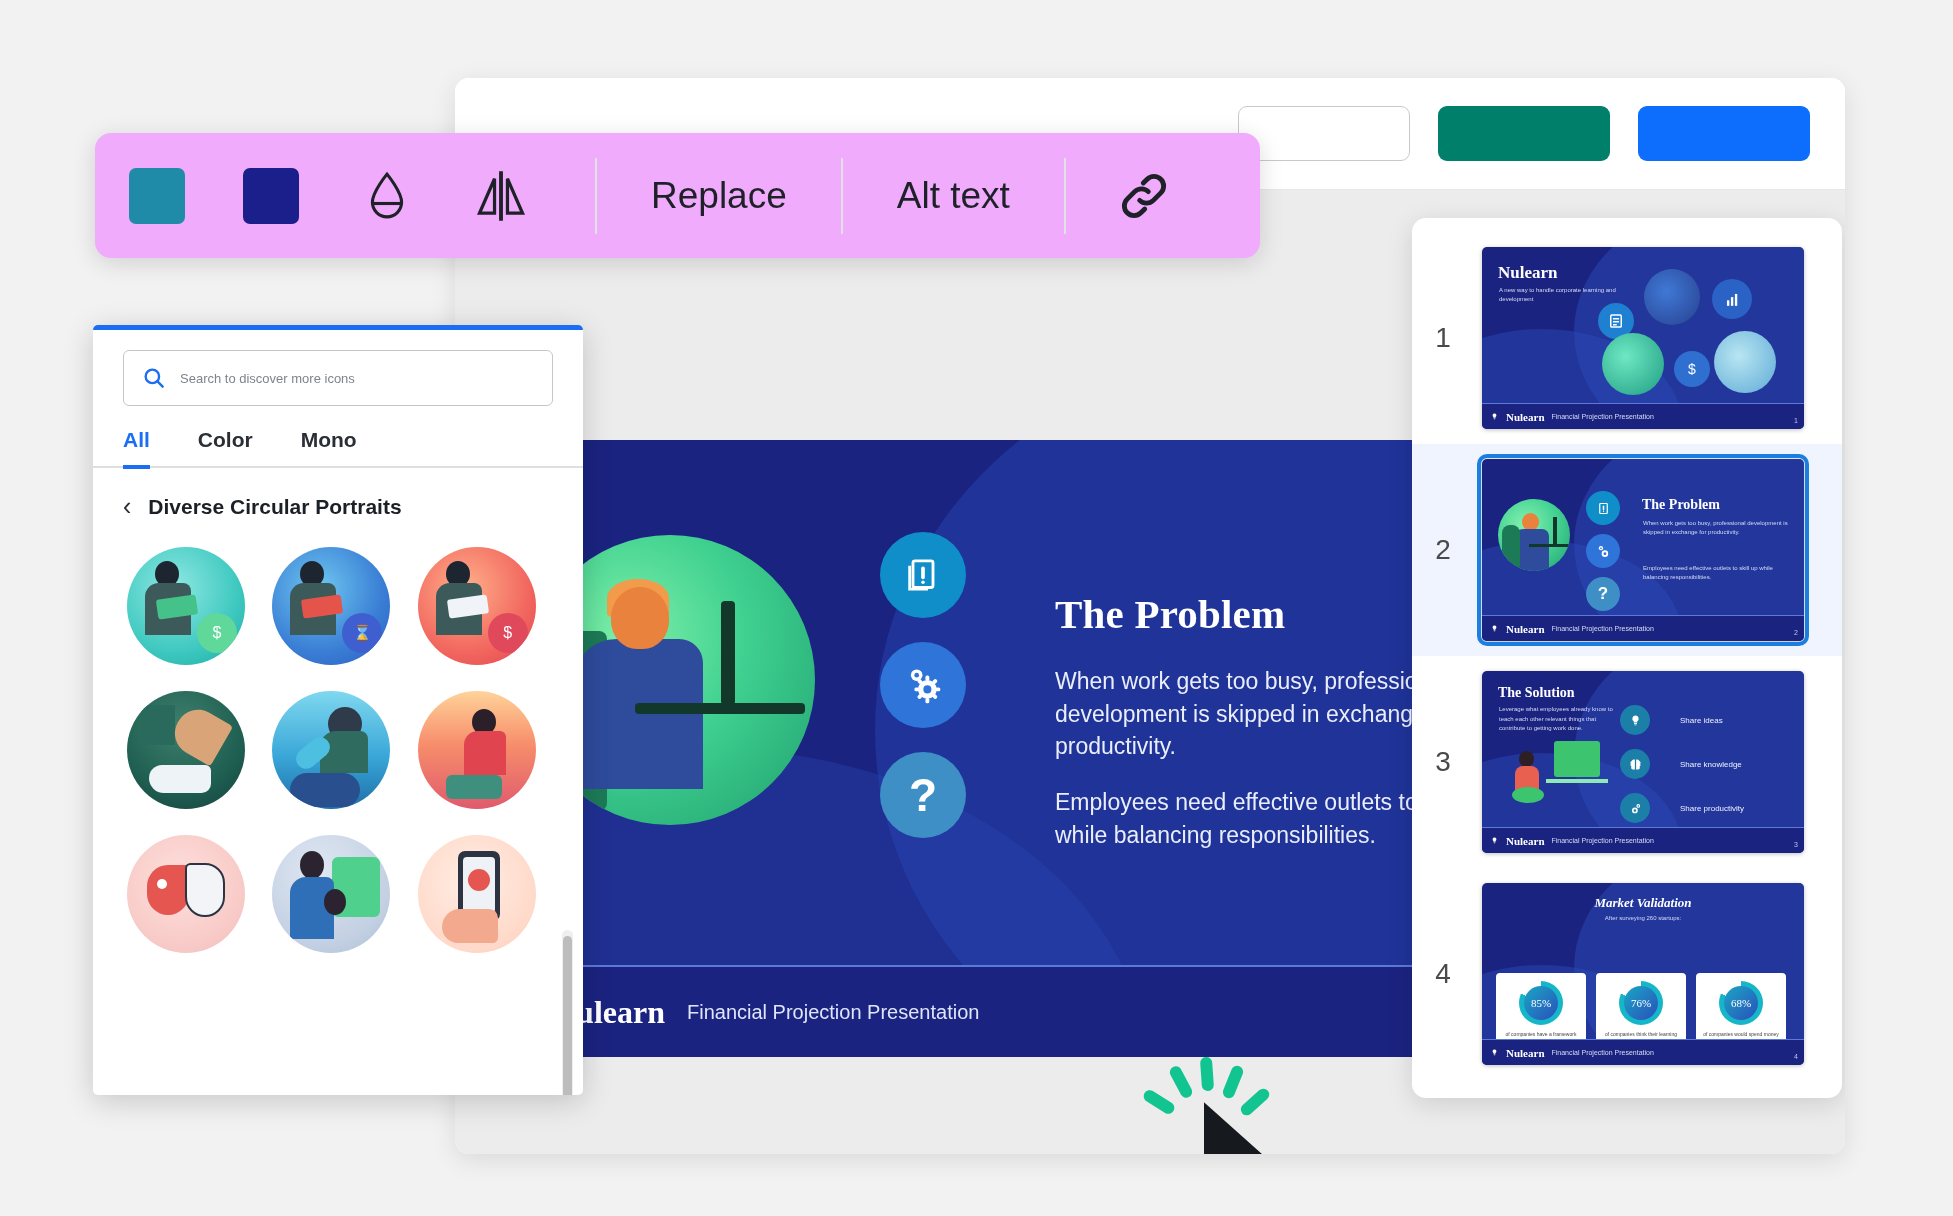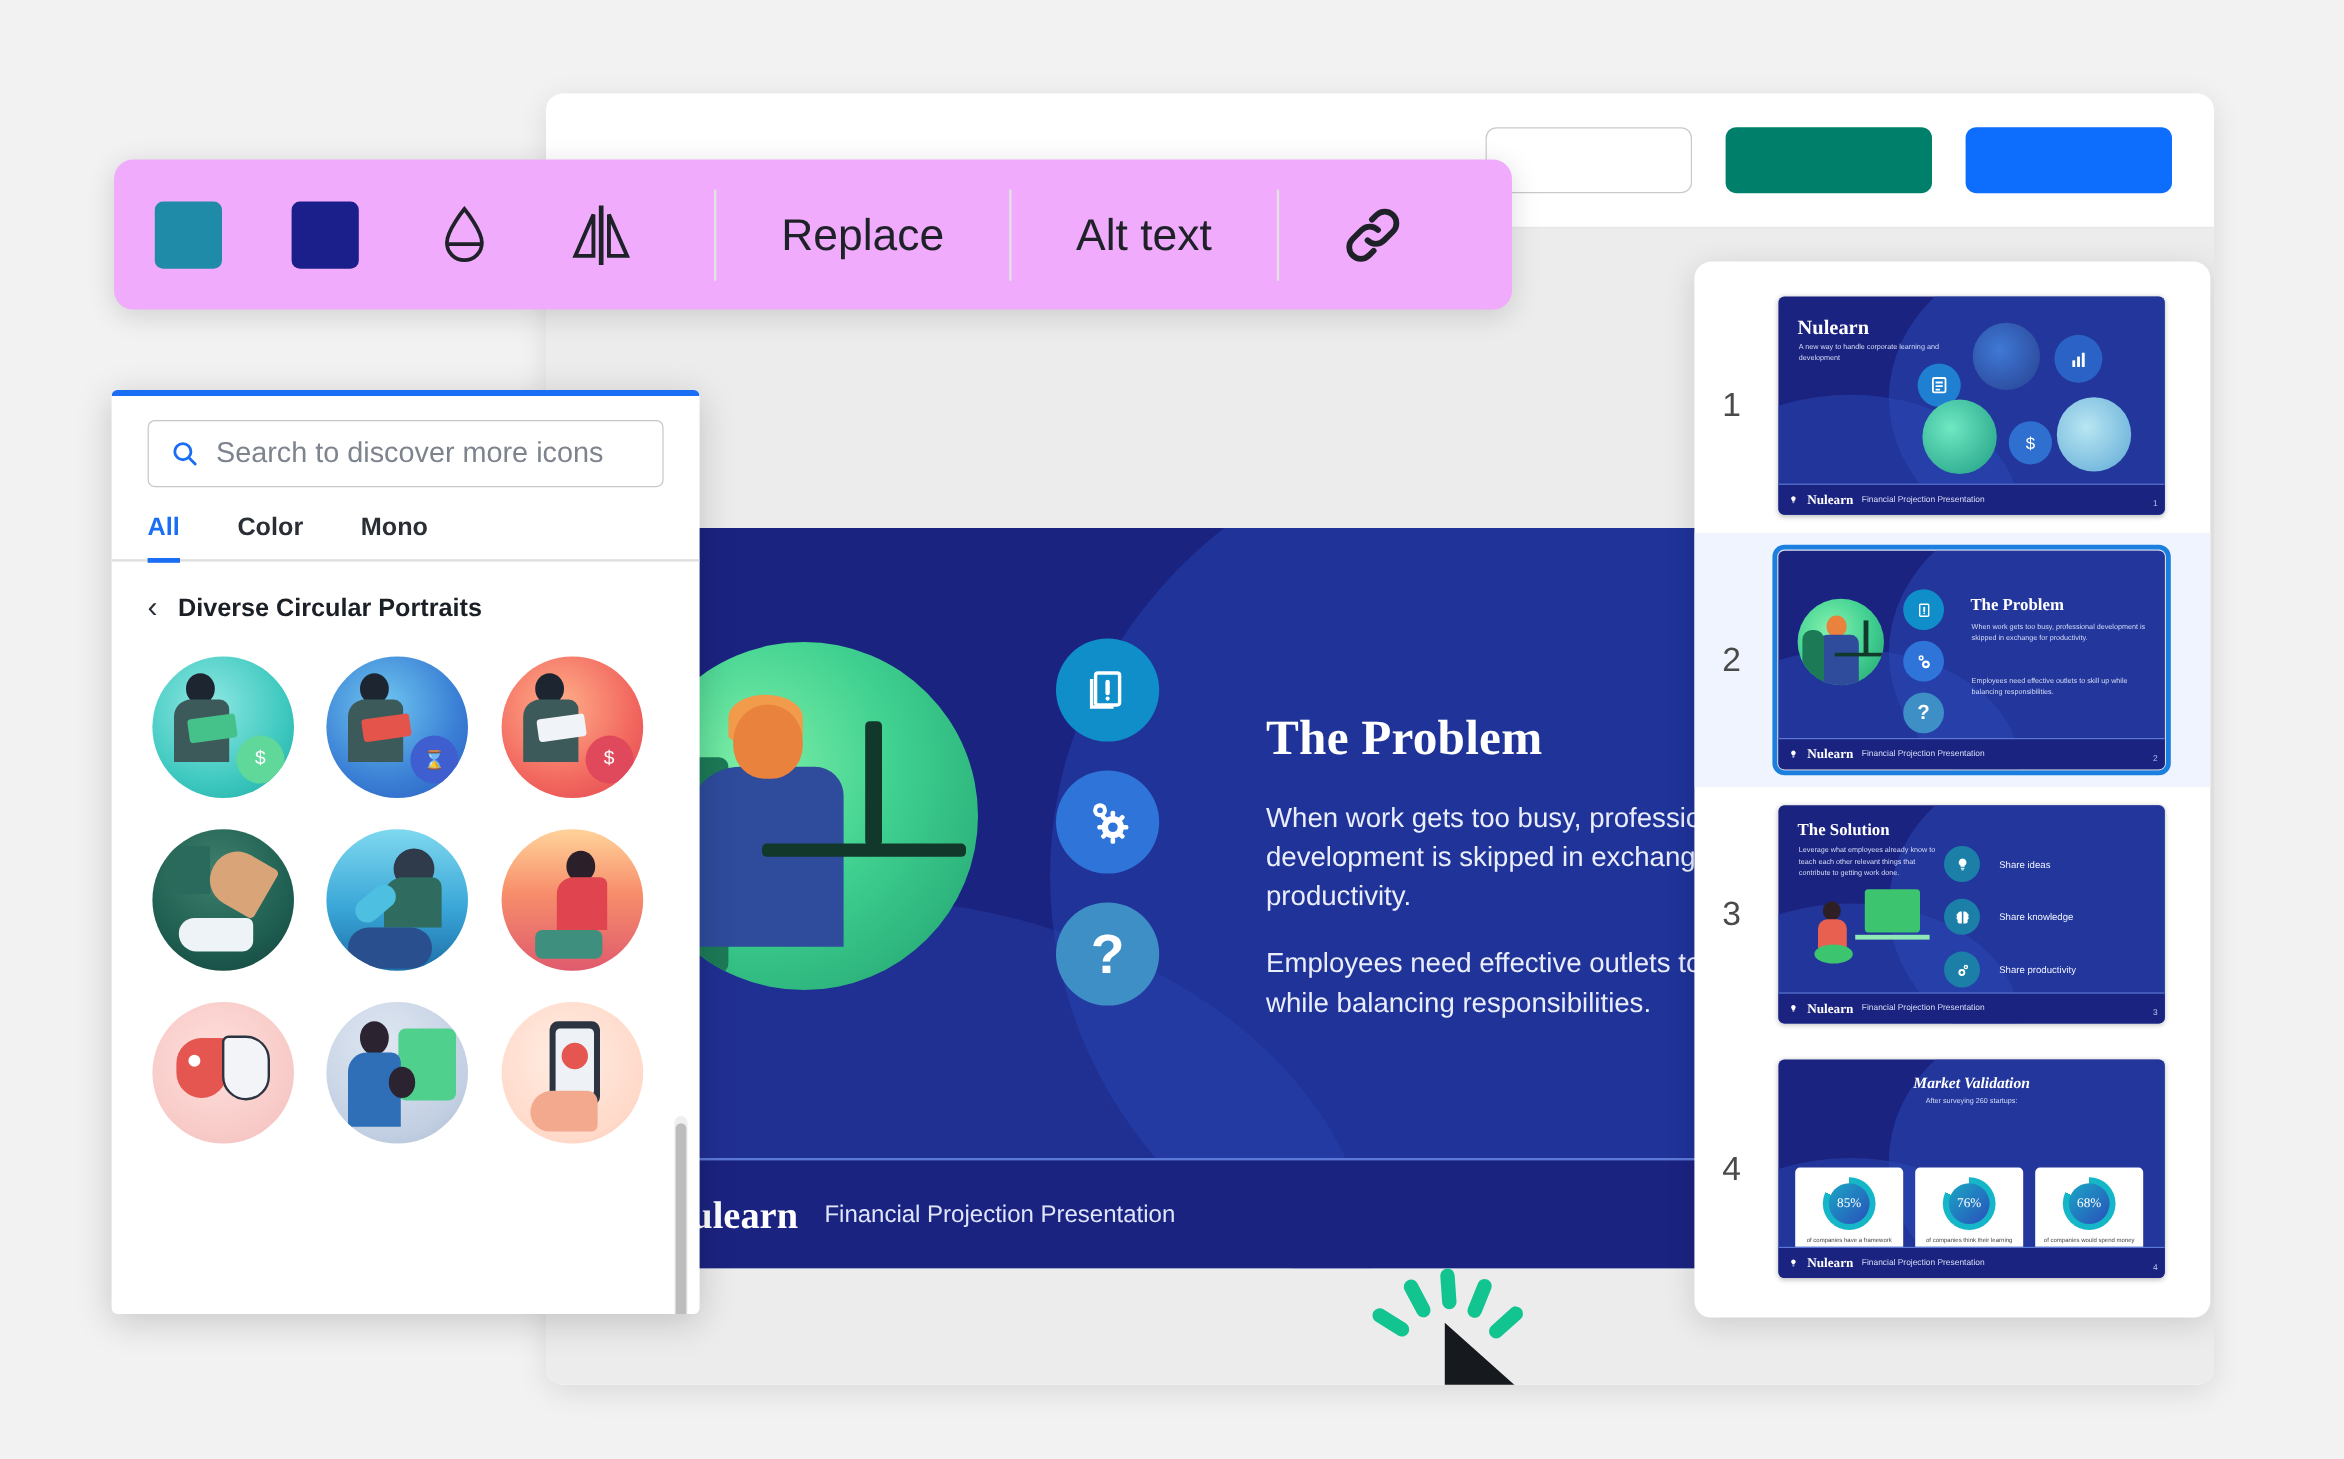--- a/index.html
+++ b/index.html
@@ -204,21 +204,21 @@
   
   .t2-ill { position:absolute; left:16px; top:40px; width:72px; height:72px; border-radius:50%;
             background: radial-gradient(circle at 38% 36%, #86f2ae 0%, #45d394 48%, #20a070 100%); overflow:hidden;}
   .t2-ic { position:absolute; left:104px; width:34px; height:34px; border-radius:50%;
            display:flex; align-items:center; justify-content:center; color:#fff; }
   .t2-title { position:absolute; left:160px; top:38px; font-size:14px; }
   .t2-p { position:absolute; left:161px; width:155px; font-size:6px; line-height:1.55; }
   
   .t3-title { position:absolute; left:16px; top:14px; font-size:14px; }
   .t3-p { position:absolute; left:17px; top:34px; width:116px; font-size:6px; line-height:1.6; }
-  .t3-row { position:absolute; left:138px; display:flex; align-items:center; gap:16px; }
+  .t3-row { position:absolute; left:138px; display:flex; align-items:center; gap:30px; }
   .t3-ic { width:30px; height:30px; border-radius:50%; background:#1b7fa8;
            display:flex; align-items:center; justify-content:center; color:#fff; }
   .t3-lb { font-size:8px; color:#eef2ff; }
   
   .t4-title { position:absolute; left:0; right:0; top:12px; text-align:center; font-size:13px;font-style:italic; }
   .t4-sub { position:absolute; left:0; right:0; top:32px; text-align:center; font-size:6px; }
   .t4-cards { position:absolute; left:14px; top:46px; display:flex; gap:10px;margin-top:44px; }
   .t4-card { width:90px; height:96px; background:#fff; border-radius:4px;
              display:flex; flex-direction:column; align-items:center; padding-top:8px; }
   .t4-ring { width:44px; height:44px; border-radius:50%;
@@ -266,21 +266,21 @@
   }
   .ip-title { font-size: 23px; font-weight: 700; color: #1b1f26; }
   .ip-close { font-size: 27px; color: #3a3f47; cursor: pointer; line-height: 1; }
   .ip-searchwrap { padding: 20px 30px 10px 30px; }
   .ip-search {
     height: 56px; border: 1px solid #c6c6c6; border-radius: 6px;
     display: flex; align-items: center; gap: 13px; padding: 0 17px;
   }
   .ip-search input {
     border: none; outline: none; flex: 1;
-    font-size: 24px; color: #b91c1c;
+    font-size: 13px; color: #b91c1c;
     font-family: "Liberation Sans", sans-serif;
     background: transparent;
   }
   .ip-search input::placeholder { color: #7d848e; }
   .ip-tabs {
     display: flex; gap: 48px; padding: 12px 30px 0 30px;
     border-bottom: 2px solid #dfdfdf;
   }
   .ip-tab {
     font-size: 21px; font-weight: 600; color: #2a2f36;

